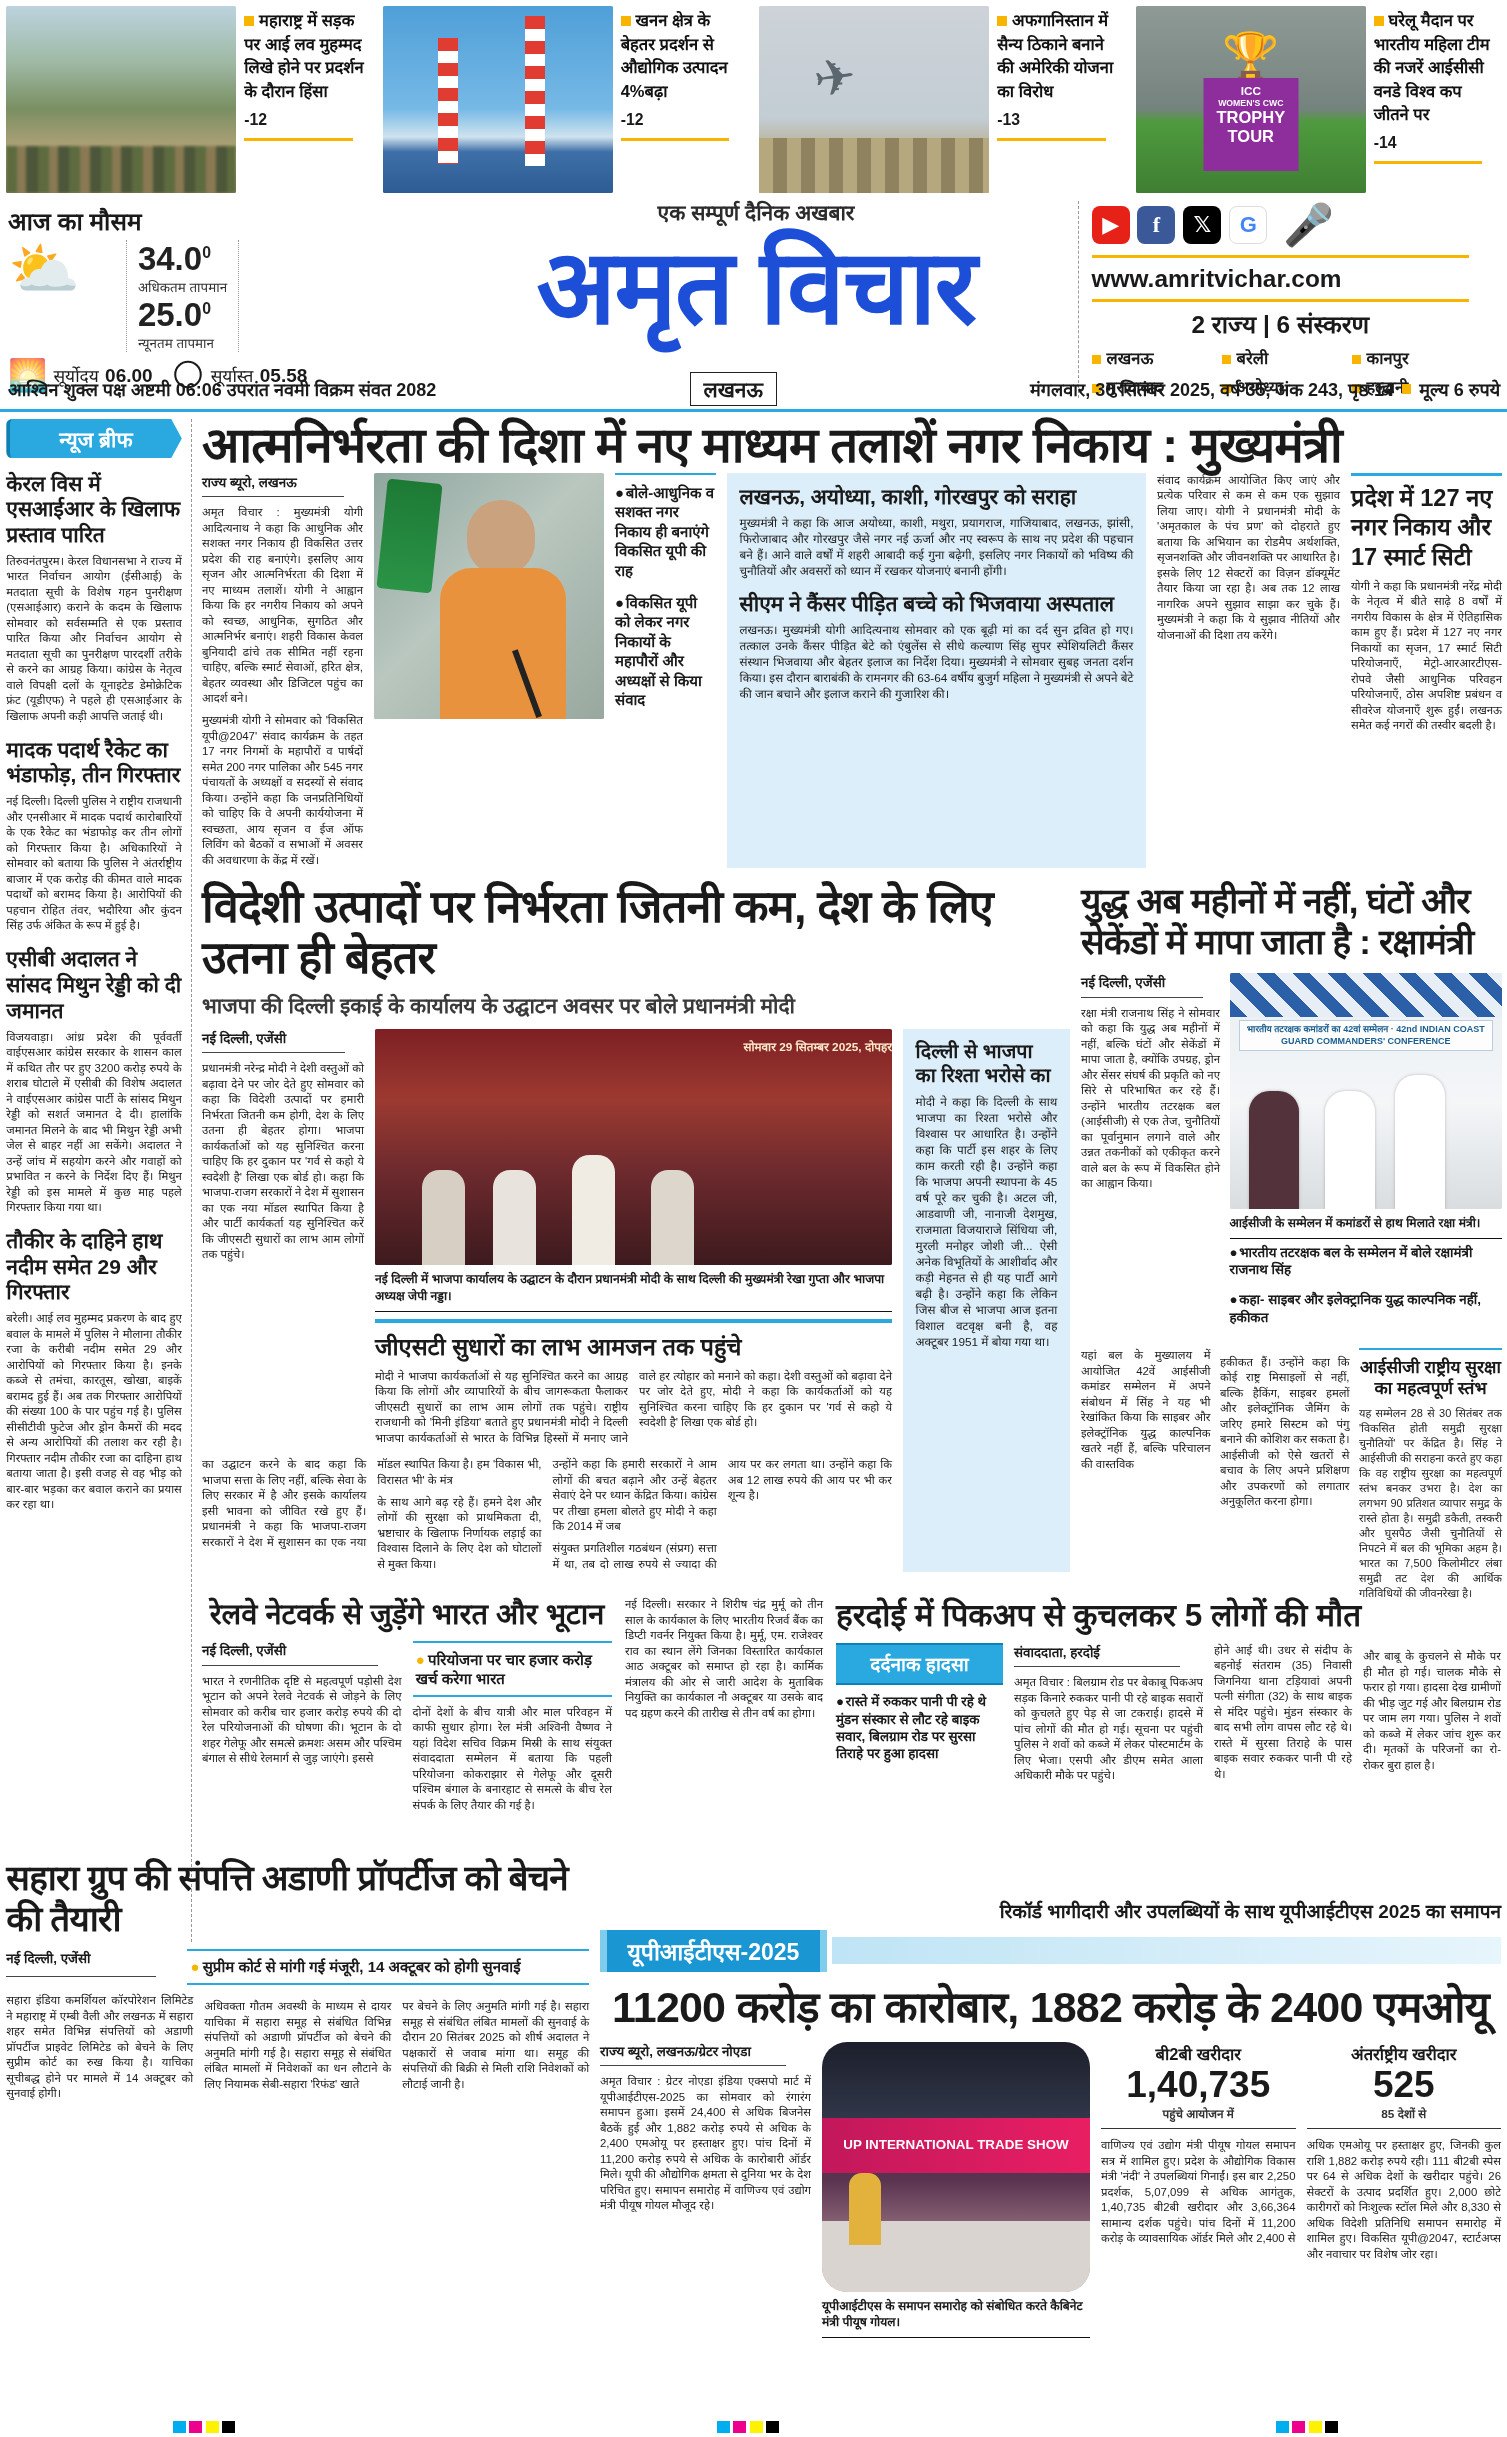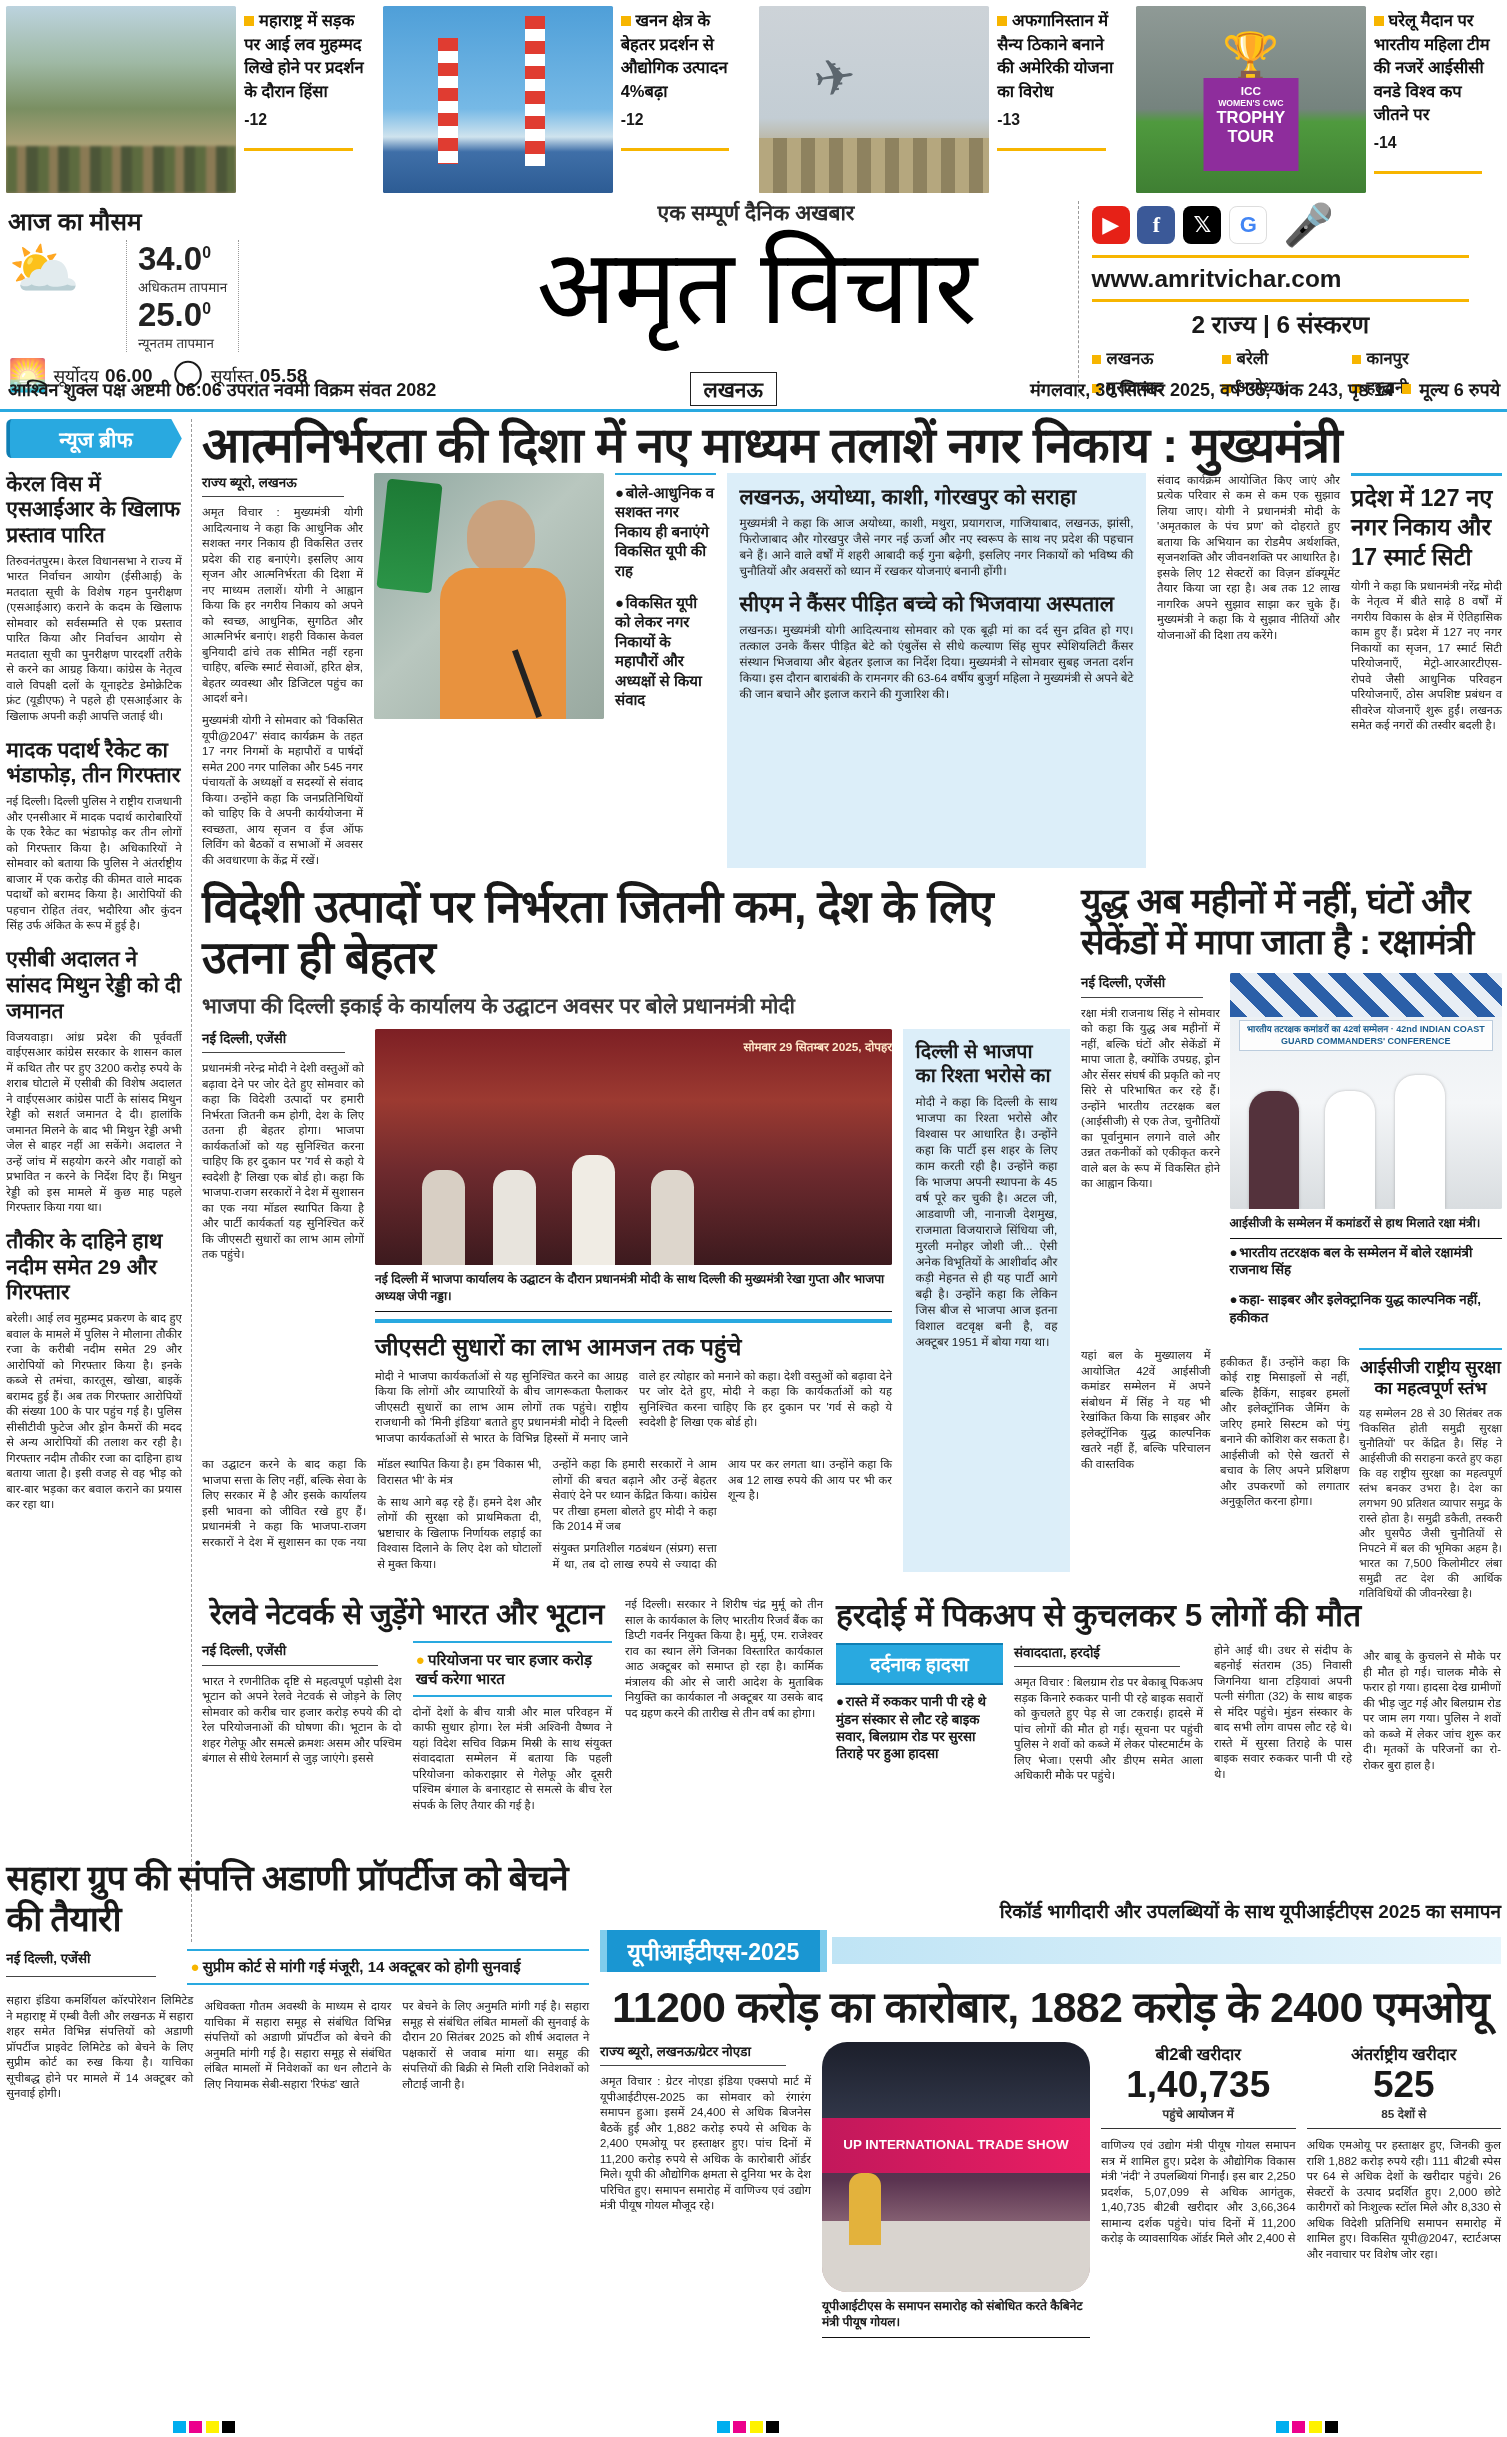--- a/index.html
+++ b/index.html
@@ -7,21 +7,21 @@
   body { font-family:"Liberation Sans","DejaVu Sans",sans-serif; }
   #paper { position:relative; width:1508px; height:2438px; background:#fff; margin:0 auto; overflow:hidden; color:#1a1a1a; }
 
   
   .briefs { position:absolute; top:6.3px; left:6.3px; width:1495px; height:191px; display:flex; gap:11px; }
   .brief { flex:1; display:flex; gap:7.9px; }
   .brief-img { flex:0 0 230px; height:187px; border-radius:1.6px; position:relative; overflow:hidden; }
   .brief-txt { flex:1; padding-top:3.2px; }
   .brief-txt .sq { display:inline-block; width:10.2px; height:10.2px; background:#f7b500; margin-right:4.7px; }
   .brief-head { font-size:16.5px; font-weight:800; line-height:1.42; color:#111; }
-  .brief-ref { font-size:15.8px; font-weight:700; margin-top:7.9px; padding-bottom:19px; border-bottom:3.2px solid #f7b500; width:85%; }
+  .brief-ref { font-size:15.8px; font-weight:700; margin-top:7.9px; padding-bottom:9px; border-bottom:3.2px solid #f7b500; width:85%; }
   .img-protest { background:linear-gradient(180deg,#bcd3de 0%,#9fb9a5 30%,#7a8f62 55%,#b9a67c 80%,#8d8162 100%); }
   .img-protest .crowd { position:absolute; bottom:0; left:0; right:0; height:47px; background:repeating-linear-gradient(90deg,#5d6b3f 0 11px,#8a7a54 11px 20.5px,#4c5638 20.5px 31.5px); filter:blur(1.6px); }
   .img-plant { background:linear-gradient(180deg,#4f9fd8 0%,#76b9e6 55%,#cfe3ee 70%,#3f6fa8 78%,#2d5c94 100%); }
   .chimney { position:absolute; width:20.5px; background:repeating-linear-gradient(180deg,#e03c31 0 12.6px,#fff 12.6px 25px); }
   .img-plane { background:linear-gradient(180deg,#cdd3d8 0%,#c3cdd4 60%,#b9b29a 75%,#a59871 100%); }
   .img-plane .jet { position:absolute; top:43px; left:55px; font-size:50px; color:#5c666e; transform:rotate(-8deg); }
   .img-plane .fence { position:absolute; bottom:0; left:0; right:0; height:55px; background:repeating-linear-gradient(90deg,#b5a77e 0 14px,#8e825f 14px 28px); }
   .img-trophy { background:linear-gradient(180deg,#8f9a96 0%,#75837e 55%,#4f9a3e 62%,#3f7f33 100%); }
   .img-trophy .ped { position:absolute; left:50%; transform:translateX(-50%); bottom:22px; width:95px; height:93px; background:#8e2d9c; color:#fff; text-align:center; font-weight:800; padding-top:6.3px; }
   .img-trophy .ped div { line-height:1.15; }
@@ -34,21 +34,21 @@
   .wx-grid { display:flex; margin-top:3.2px; }
   .wx-icon { width:118px; font-size:58px; line-height:1; }
   .wx-temp { border-left:1.6px dotted #999; border-right:1.6px dotted #999; padding:0 11px; }
   .wx-val { font-size:33px; font-weight:700; color:#222; }
   .wx-val sup { font-size:15.8px; }
   .wx-lab { font-size:13.4px; color:#333; }
   .wx-sun { display:flex; align-items:center; gap:6.3px; margin-top:4.7px; font-size:17.3px; }
   .wx-sun b { font-size:19px; }
   .logo-wrap { position:absolute; left:441px; top:0; width:630px; text-align:center; }
   .tagline { font-size:21px; font-weight:800; color:#2b2b2b; }
-  .logo { font-size:104px; font-weight:400; letter-spacing:-1.6px; line-height:1.18; color:#000000; }
+  .logo { font-size:104px; font-weight:700; letter-spacing:-1.6px; line-height:1.18; color:#1d4ed8; }
   .mast-right { position:absolute; left:1078px; top:3.2px; width:424px; border-left:1.6px dashed #999; padding-left:12.6px; }
   .socials { display:flex; gap:7.9px; align-items:center; padding-bottom:6.3px; border-bottom:3.2px solid #f7b500; width:92%; }
   .sic { width:38px; height:38px; border-radius:7.9px; display:flex; align-items:center; justify-content:center; color:#fff; font-weight:900; font-size:22px; }
   .sic.yt { background:#e62117; } .sic.fb { background:#3b5998; font-family:"Liberation Serif",serif; }
   .sic.x { background:#000; } .sic.g { background:#fff; border:0.8px solid #ddd; color:#4285F4; }
   .mic { font-size:41px; margin-left:7.9px; }
   .website { font-size:24.4px; font-weight:800; margin:6.3px 0 4.7px; padding-bottom:6.3px; border-bottom:3.2px solid #f7b500; width:92%; }
   .ed-line { font-size:24.4px; font-weight:800; text-align:center; width:92%; margin:4.7px 0 6.3px; }
   .cities { display:grid; grid-template-columns:1fr 1fr 1fr; row-gap:6.3px; width:95%; }
   .city { font-size:16.5px; font-weight:700; }

